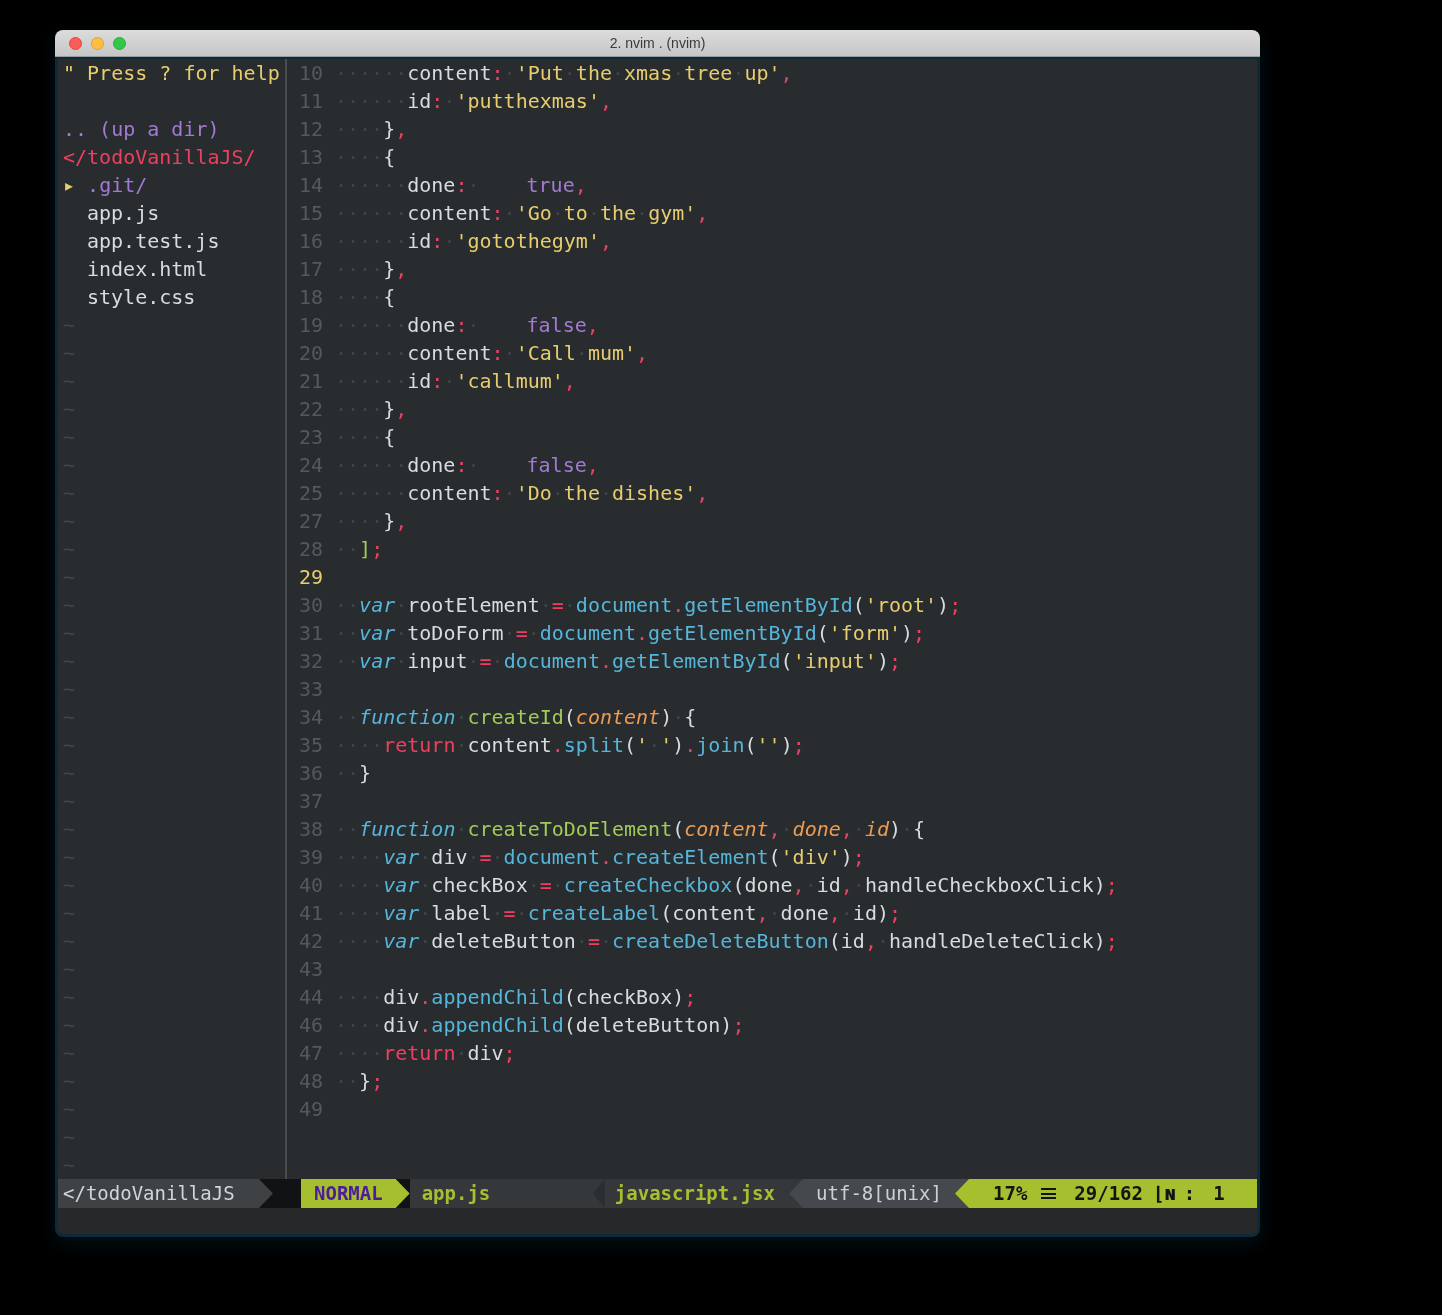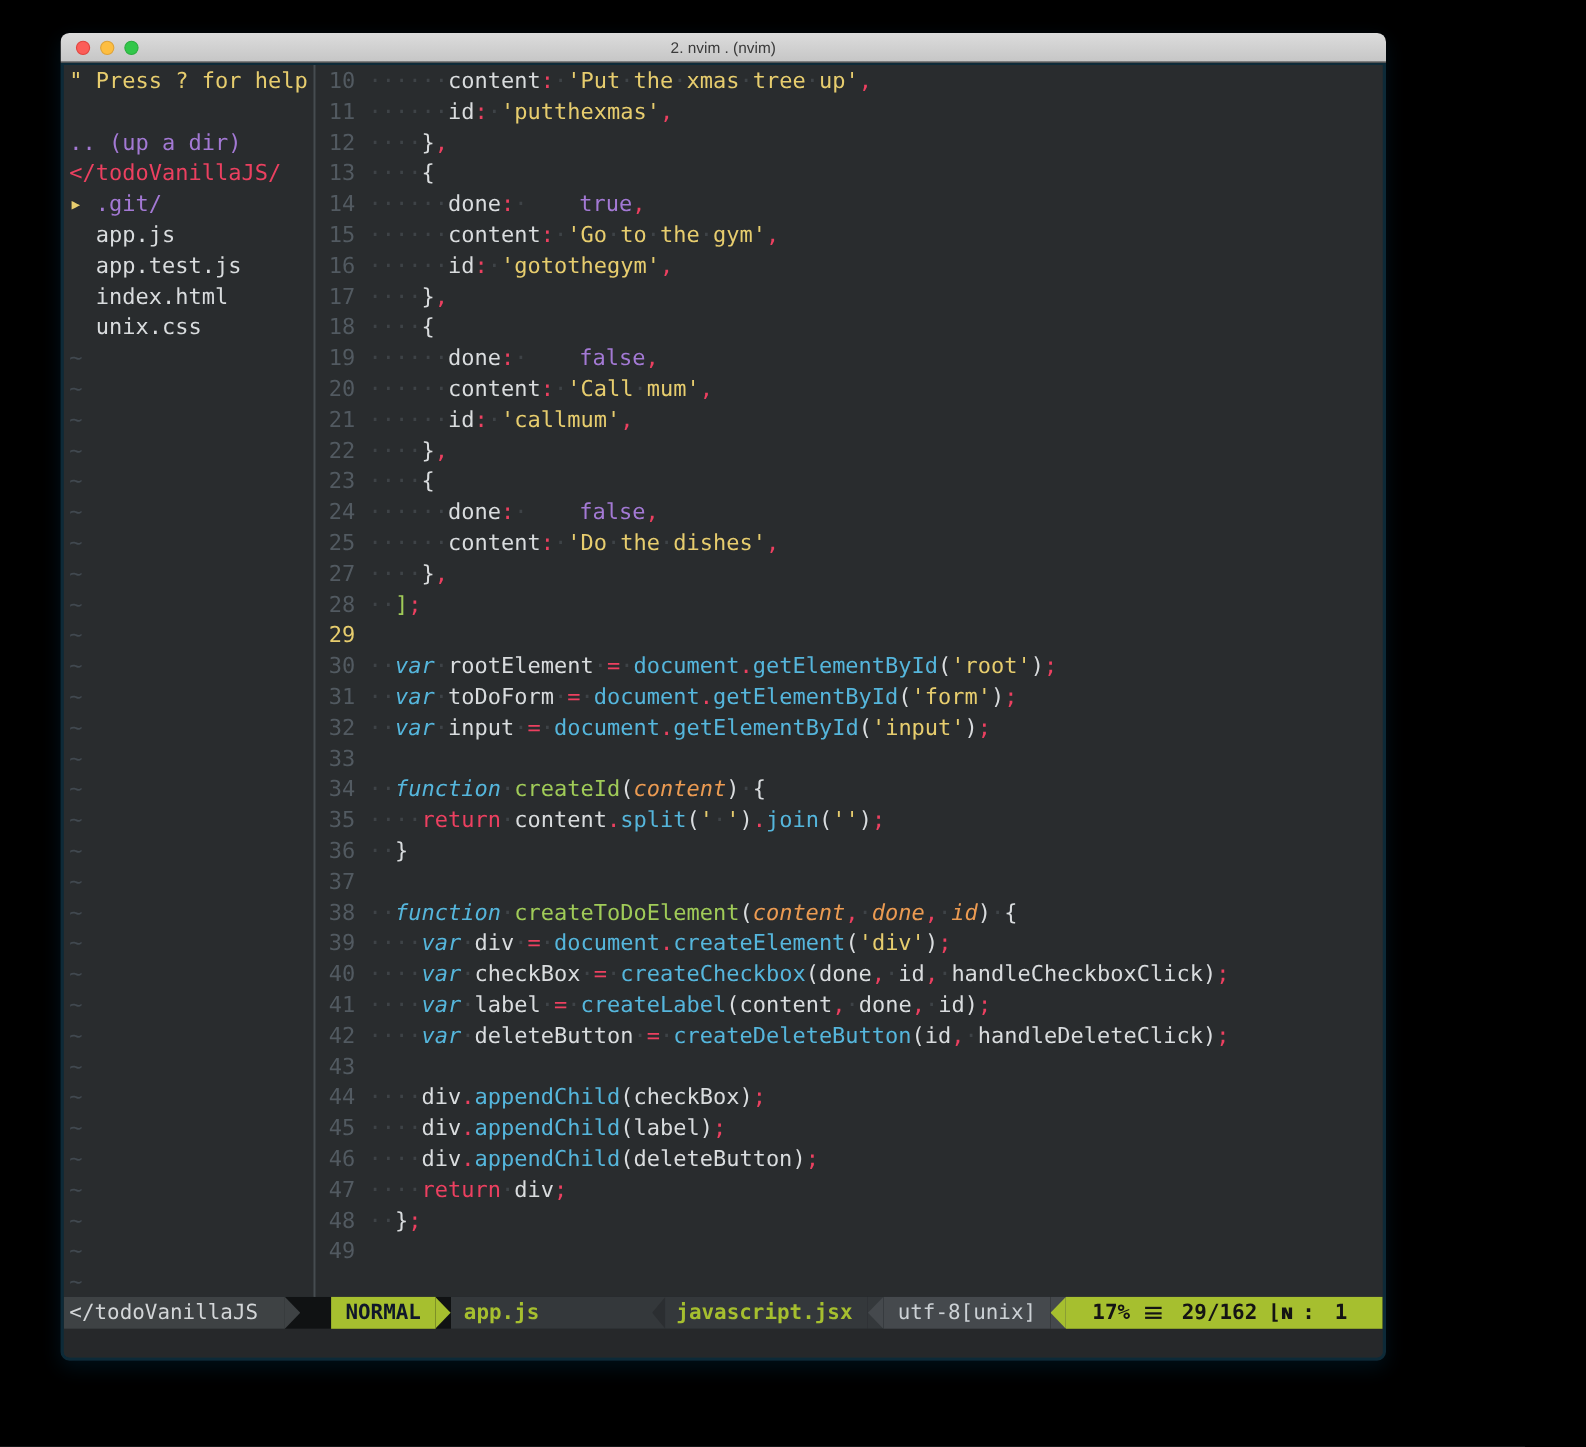--- a/index.html
+++ b/index.html
@@ -52,21 +52,21 @@
   
   .statusline{height:29px;background:var(--slbg);display:flex;align-items:stretch;
               font-size:19px;font-weight:700;line-height:29px;white-space:pre;}
   .sl-seg{display:flex;align-items:center;}
   .sl-nt{width:201px;background:var(--seg1);color:#d3d6d8;padding-left:5px;font-weight:400;}
   .arr{width:14px;flex:none;}
   .arr .tri{width:14px;height:29px;}
   .tri-r{clip-path:polygon(0 0,100% 50%,0 100%);}
   .tri-l{clip-path:polygon(100% 0,0 50%,100% 100%);}
   .sl-gap{width:28px;flex:none;}
-  .sl-mode{background:var(--lime);color:#0f172a;padding:0 13px;}
+  .sl-mode{background:var(--lime);color:#4c1d95;padding:0 13px;}
   .sl-mid{flex:1;background:var(--seg3);display:flex;align-items:center;color:var(--lime);}
   .sl-file{padding-left:12px;}
   .sl-spacer{flex:1;}
   .chev{width:12px;height:29px;background:#2b2e31;clip-path:polygon(100% 0,0 50%,100% 100%);
         margin-right:10px;flex:none;}
   .sl-ft{padding-right:14px;}
   .sl-enc{width:152px;background:var(--seg4);color:#ccd1d5;font-weight:400;
           justify-content:center;}
   .sl-pos{width:288px;background:var(--lime);color:#141414;padding-left:24px;}
   .bars{display:inline-block;width:15px;height:11px;border-top:2.5px solid #141414;
@@ -96,21 +96,21 @@
     <div class="term">
       <div class="sidebar" id="sidebar">
           <div class="row k-help">" Press ? for help</div>
           <div class="row k-blank"></div>
           <div class="row k-updir">.. (up a dir)</div>
           <div class="row k-root">&lt;/todoVanillaJS/</div>
           <div class="row k-dir"><span class="ar">▸ </span><span class="nm">.git/</span></div>
           <div class="row k-file">app.js</div>
           <div class="row k-file">app.test.js</div>
           <div class="row k-file">index.html</div>
-          <div class="row k-file">unix.css</div>
+          <div class="row k-file">style.css</div>
           <div class="row k-tilde">~</div>
           <div class="row k-tilde">~</div>
           <div class="row k-tilde">~</div>
           <div class="row k-tilde">~</div>
           <div class="row k-tilde">~</div>
           <div class="row k-tilde">~</div>
           <div class="row k-tilde">~</div>
           <div class="row k-tilde">~</div>
           <div class="row k-tilde">~</div>
           <div class="row k-tilde">~</div>
@@ -165,21 +165,20 @@
           <div class="row line"><span class="gut">35</span><span class="code"><span class="tk-ws">····</span><span class="tk-p">return</span><span class="tk-ws">·</span><span class="tk-t">content</span><span class="tk-p">.</span><span class="tk-c">split</span><span class="tk-t">(</span><span class="tk-s">'</span><span class="tk-ws">·</span><span class="tk-s">'</span><span class="tk-t">)</span><span class="tk-p">.</span><span class="tk-c">join</span><span class="tk-t">(</span><span class="tk-s">''</span><span class="tk-t">)</span><span class="tk-p">;</span></span></div>
           <div class="row line"><span class="gut">36</span><span class="code"><span class="tk-ws">··</span><span class="tk-t">}</span></span></div>
           <div class="row line"><span class="gut">37</span><span class="code"></span></div>
           <div class="row line"><span class="gut">38</span><span class="code"><span class="tk-ws">··</span><span class="tk-k">function</span><span class="tk-ws">·</span><span class="tk-f">createToDoElement</span><span class="tk-t">(</span><span class="tk-a">content</span><span class="tk-p">,</span><span class="tk-ws">·</span><span class="tk-a">done</span><span class="tk-p">,</span><span class="tk-ws">·</span><span class="tk-a">id</span><span class="tk-t">)</span><span class="tk-ws">·</span><span class="tk-t">{</span></span></div>
           <div class="row line"><span class="gut">39</span><span class="code"><span class="tk-ws">····</span><span class="tk-k">var</span><span class="tk-ws">·</span><span class="tk-t">div</span><span class="tk-ws">·</span><span class="tk-p">=</span><span class="tk-ws">·</span><span class="tk-c">document</span><span class="tk-p">.</span><span class="tk-c">createElement</span><span class="tk-t">(</span><span class="tk-s">'div'</span><span class="tk-t">)</span><span class="tk-p">;</span></span></div>
           <div class="row line"><span class="gut">40</span><span class="code"><span class="tk-ws">····</span><span class="tk-k">var</span><span class="tk-ws">·</span><span class="tk-t">checkBox</span><span class="tk-ws">·</span><span class="tk-p">=</span><span class="tk-ws">·</span><span class="tk-c">createCheckbox</span><span class="tk-t">(</span><span class="tk-t">done</span><span class="tk-p">,</span><span class="tk-ws">·</span><span class="tk-t">id</span><span class="tk-p">,</span><span class="tk-ws">·</span><span class="tk-t">handleCheckboxClick</span><span class="tk-t">)</span><span class="tk-p">;</span></span></div>
           <div class="row line"><span class="gut">41</span><span class="code"><span class="tk-ws">····</span><span class="tk-k">var</span><span class="tk-ws">·</span><span class="tk-t">label</span><span class="tk-ws">·</span><span class="tk-p">=</span><span class="tk-ws">·</span><span class="tk-c">createLabel</span><span class="tk-t">(</span><span class="tk-t">content</span><span class="tk-p">,</span><span class="tk-ws">·</span><span class="tk-t">done</span><span class="tk-p">,</span><span class="tk-ws">·</span><span class="tk-t">id</span><span class="tk-t">)</span><span class="tk-p">;</span></span></div>
           <div class="row line"><span class="gut">42</span><span class="code"><span class="tk-ws">····</span><span class="tk-k">var</span><span class="tk-ws">·</span><span class="tk-t">deleteButton</span><span class="tk-ws">·</span><span class="tk-p">=</span><span class="tk-ws">·</span><span class="tk-c">createDeleteButton</span><span class="tk-t">(</span><span class="tk-t">id</span><span class="tk-p">,</span><span class="tk-ws">·</span><span class="tk-t">handleDeleteClick</span><span class="tk-t">)</span><span class="tk-p">;</span></span></div>
           <div class="row line"><span class="gut">43</span><span class="code"></span></div>
           <div class="row line"><span class="gut">44</span><span class="code"><span class="tk-ws">····</span><span class="tk-t">div</span><span class="tk-p">.</span><span class="tk-c">appendChild</span><span class="tk-t">(</span><span class="tk-t">checkBox</span><span class="tk-t">)</span><span class="tk-p">;</span></span></div>
-          <div class="row line"><span class="gut">45</span><span class="code"><span class="tk-ws">····</span><span class="tk-t">div</span><span class="tk-p">.</span><span class="tk-c">appendChild</span><span class="tk-t">(</span><span class="tk-t">label</span><span class="tk-t">)</span><span class="tk-p">;</span></span></div>
           <div class="row line"><span class="gut">46</span><span class="code"><span class="tk-ws">····</span><span class="tk-t">div</span><span class="tk-p">.</span><span class="tk-c">appendChild</span><span class="tk-t">(</span><span class="tk-t">deleteButton</span><span class="tk-t">)</span><span class="tk-p">;</span></span></div>
           <div class="row line"><span class="gut">47</span><span class="code"><span class="tk-ws">····</span><span class="tk-p">return</span><span class="tk-ws">·</span><span class="tk-t">div</span><span class="tk-p">;</span></span></div>
           <div class="row line"><span class="gut">48</span><span class="code"><span class="tk-ws">··</span><span class="tk-t">}</span><span class="tk-p">;</span></span></div>
           <div class="row line"><span class="gut">49</span><span class="code"></span></div>
         </div>
     </div>
 
     <div class="statusline">
       <div class="sl-seg sl-nt">&lt;/todoVanillaJS</div>
       <div class="arr"><div class="tri tri-r" style="background:var(--seg1)"></div></div>

